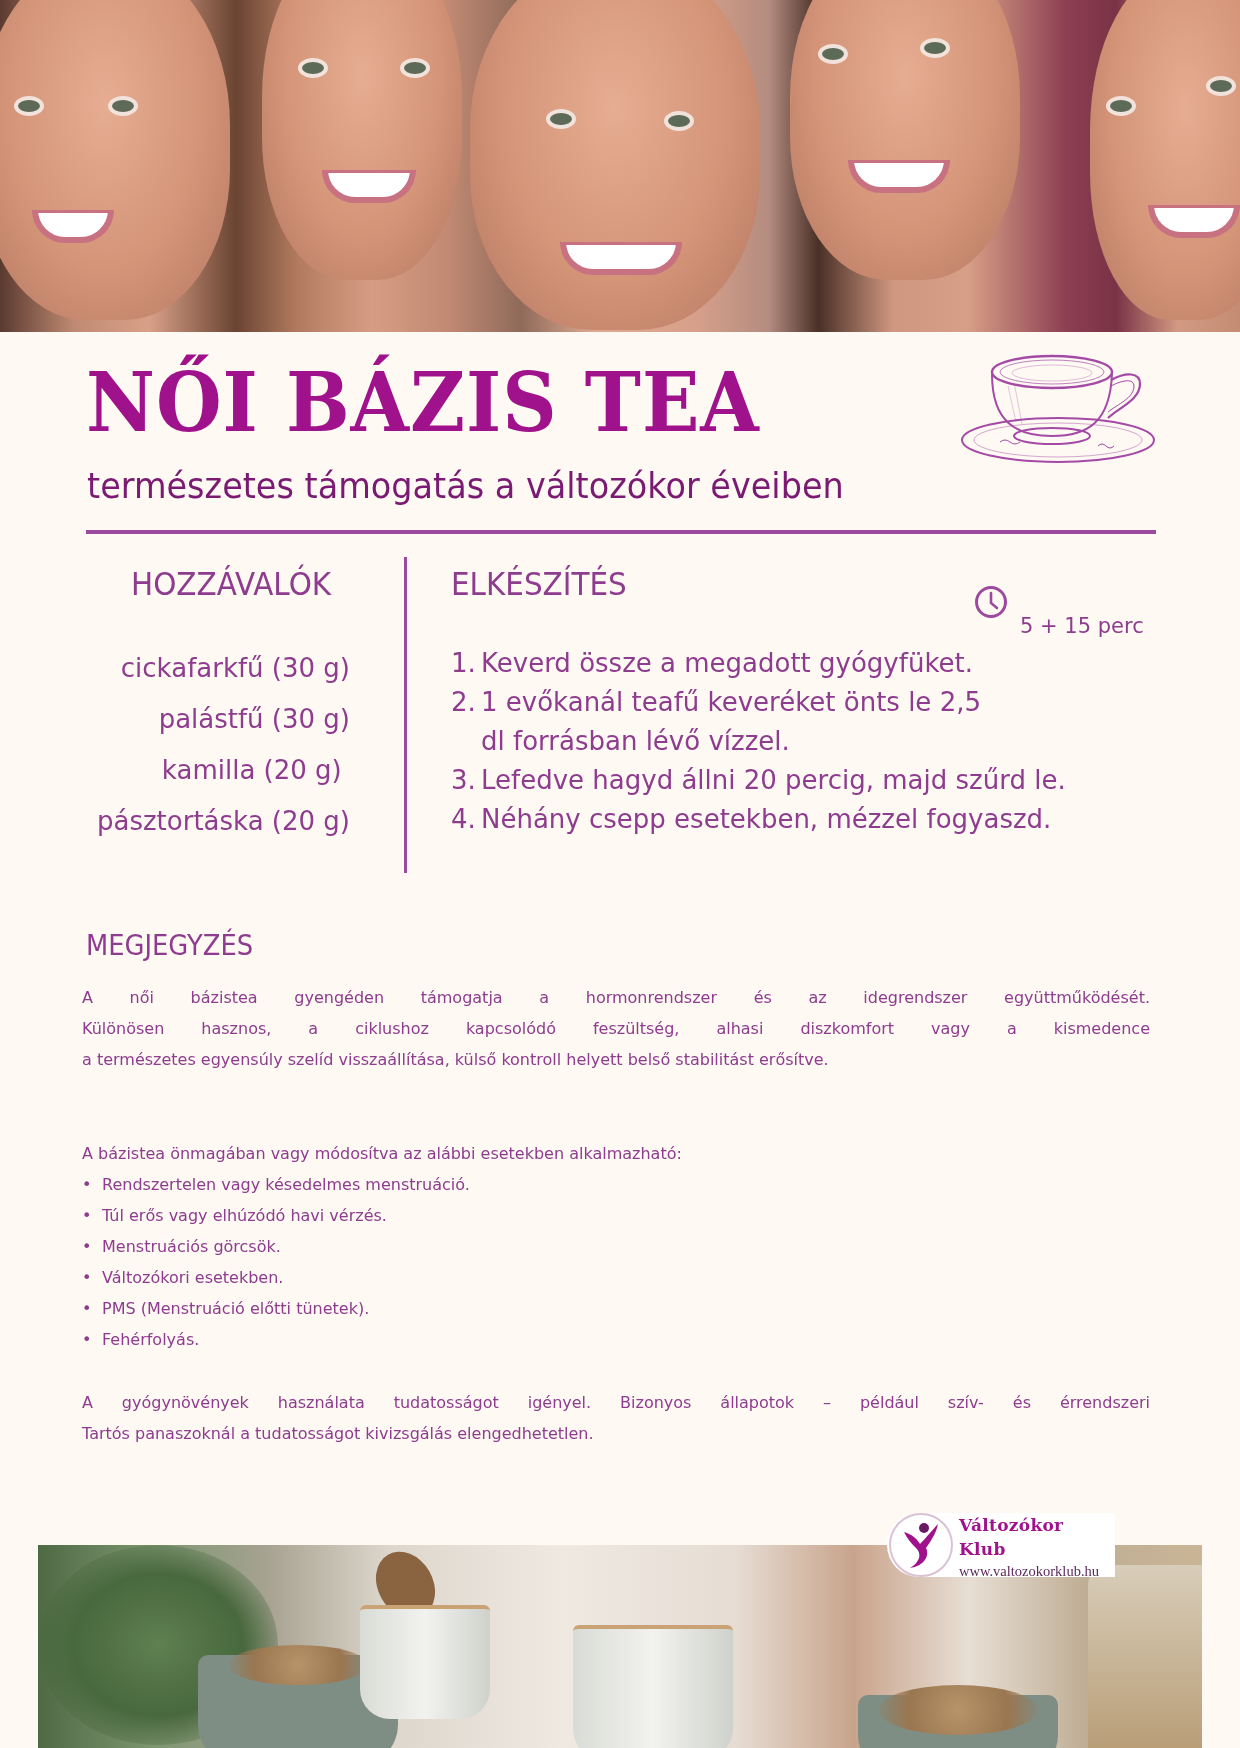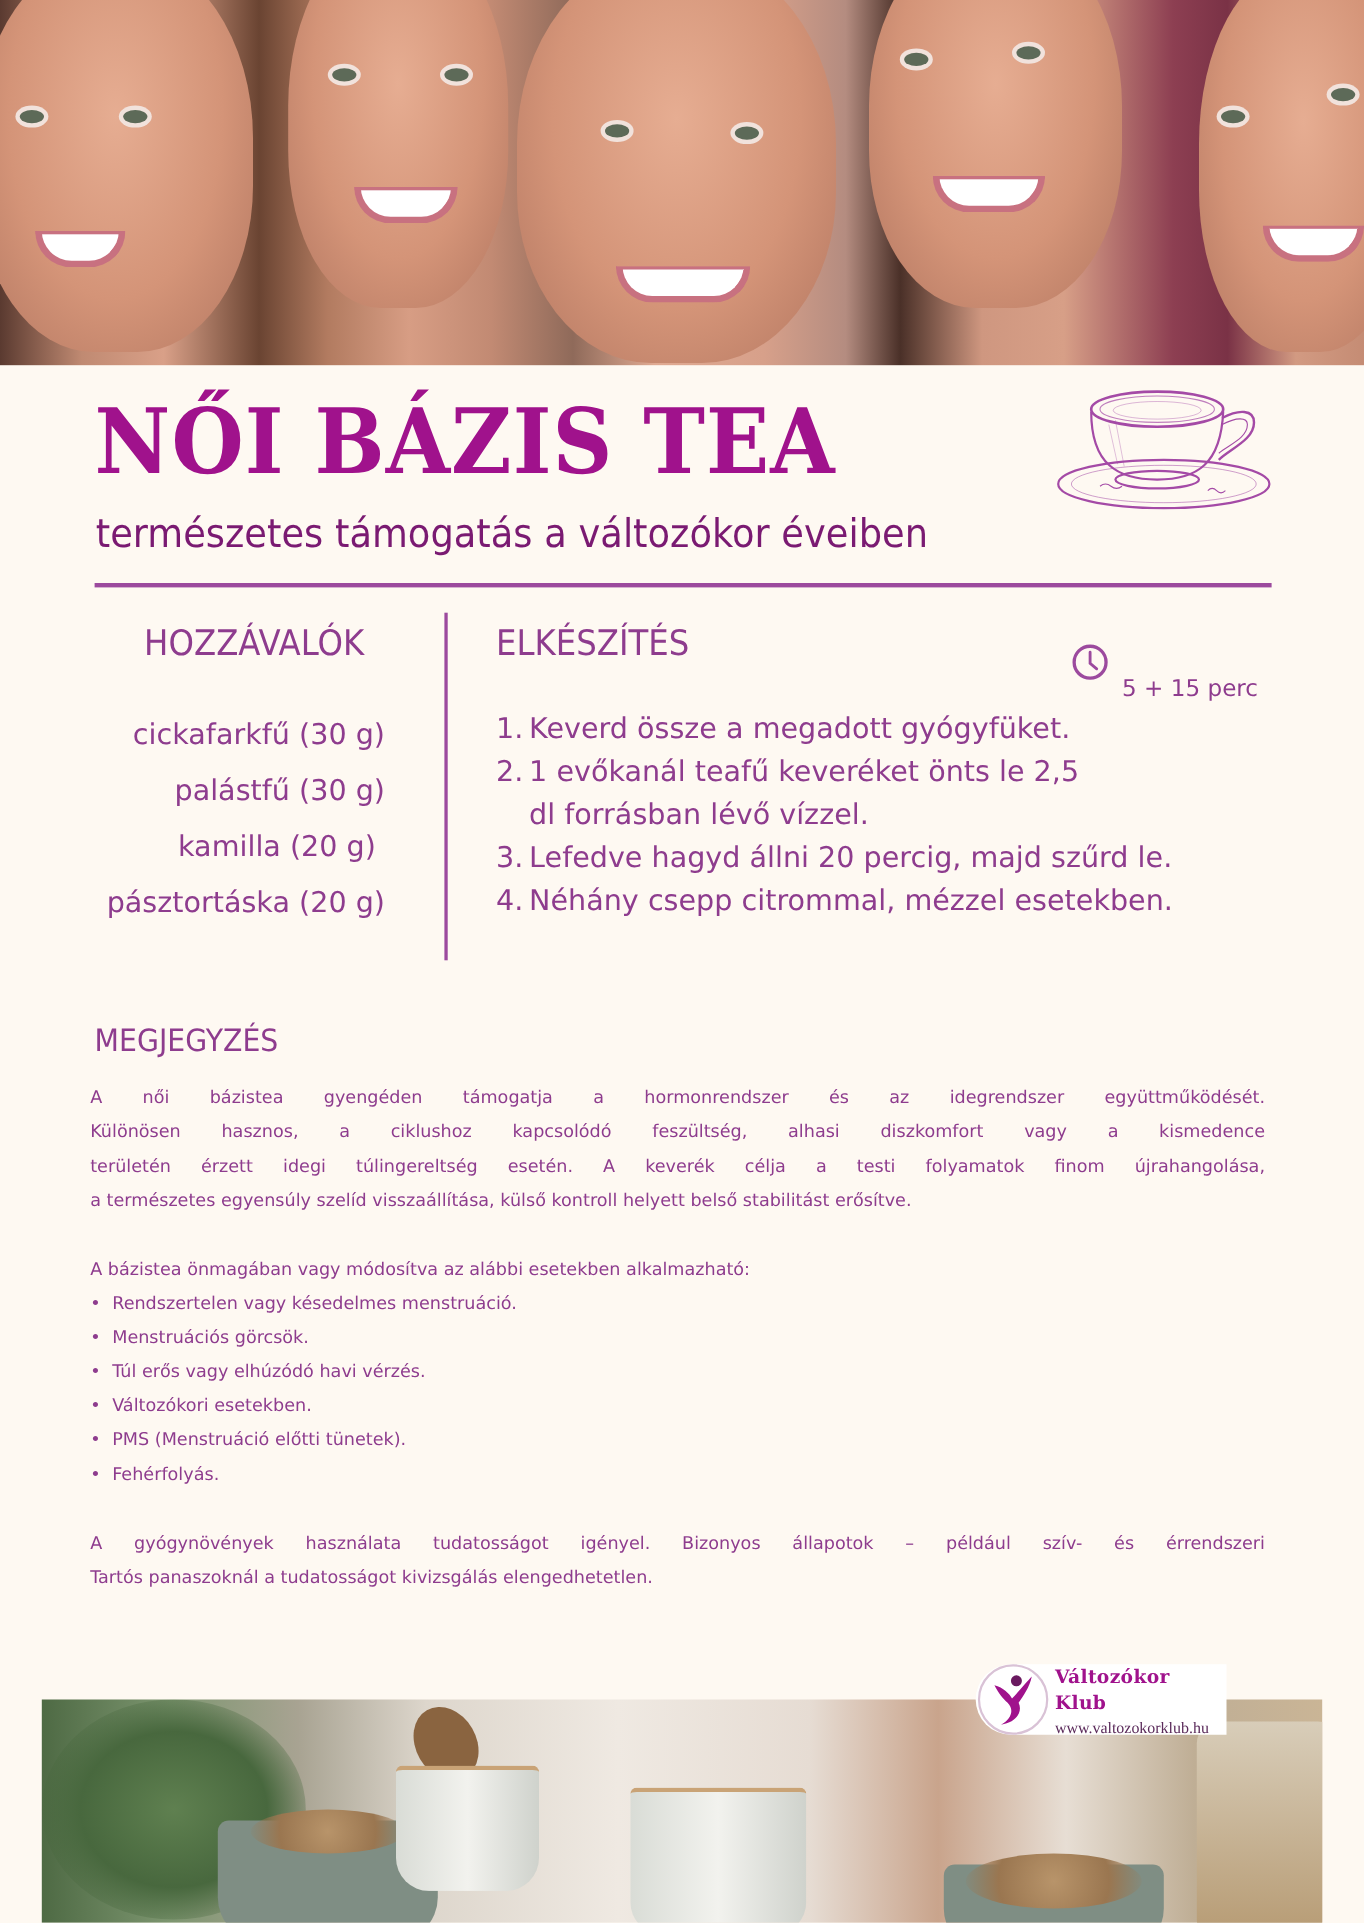--- a/index.html
+++ b/index.html
@@ -155,39 +155,38 @@
   <div class="step" style="width:540px;">
     <span class="num">2.</span>
     <span class="txt">1 evőkanál teafű keveréket önts le 2,5 dl forrásban lévő vízzel.</span>
   </div>
   <div class="step">
     <span class="num">3.</span>
     <span class="txt">Lefedve hagyd állni 20 percig, majd szűrd le.</span>
   </div>
   <div class="step">
     <span class="num">4.</span>
-    <span class="txt">Néhány csepp citrommal, mézzel esetekben.</span>
+    <span class="txt">Néhány csepp esetekben, mézzel fogyaszd.</span>
   </div>
 </div>
 
 <div class="abs note-head">MEGJEGYZÉS</div>
 
 <div class="abs para p1">
   <span class="justify-line">A női bázistea gyengéden támogatja a hormonrendszer és az idegrendszer együttműködését.</span>
   <span class="justify-line">Különösen hasznos, a ciklushoz kapcsolódó feszültség, alhasi diszkomfort vagy a kismedence</span>
-  <span class="justify-line">területén érzett idegi túlingereltség esetén. A keverék célja a testi folyamatok finom újrahangolása,</span>
   <span class="left-line" style="text-align-last:left;">a természetes egyensúly szelíd visszaállítása, külső kontroll helyett belső stabilitást erősítve.</span>
 </div>
 
 <div class="abs para p2">
   <span class="left-line">A bázistea önmagában vagy módosítva az alábbi esetekben alkalmazható:</span>
   <ul class="bullets">
     <li>Rendszertelen vagy késedelmes menstruáció.</li>
+    <li>Túl erős vagy elhúzódó havi vérzés.</li>
     <li>Menstruációs görcsök.</li>
-    <li>Túl erős vagy elhúzódó havi vérzés.</li>
     <li>Változókori esetekben.</li>
     <li>PMS (Menstruáció előtti tünetek).</li>
     <li>Fehérfolyás.</li>
   </ul>
 </div>
 
 <div class="abs para p3">
   <span class="justify-line">A gyógynövények használata tudatosságot igényel. Bizonyos állapotok – például szív- és érrendszeri</span>
   <span class="left-line">Tartós panaszoknál a tudatosságot kivizsgálás elengedhetetlen.</span>
 </div>

